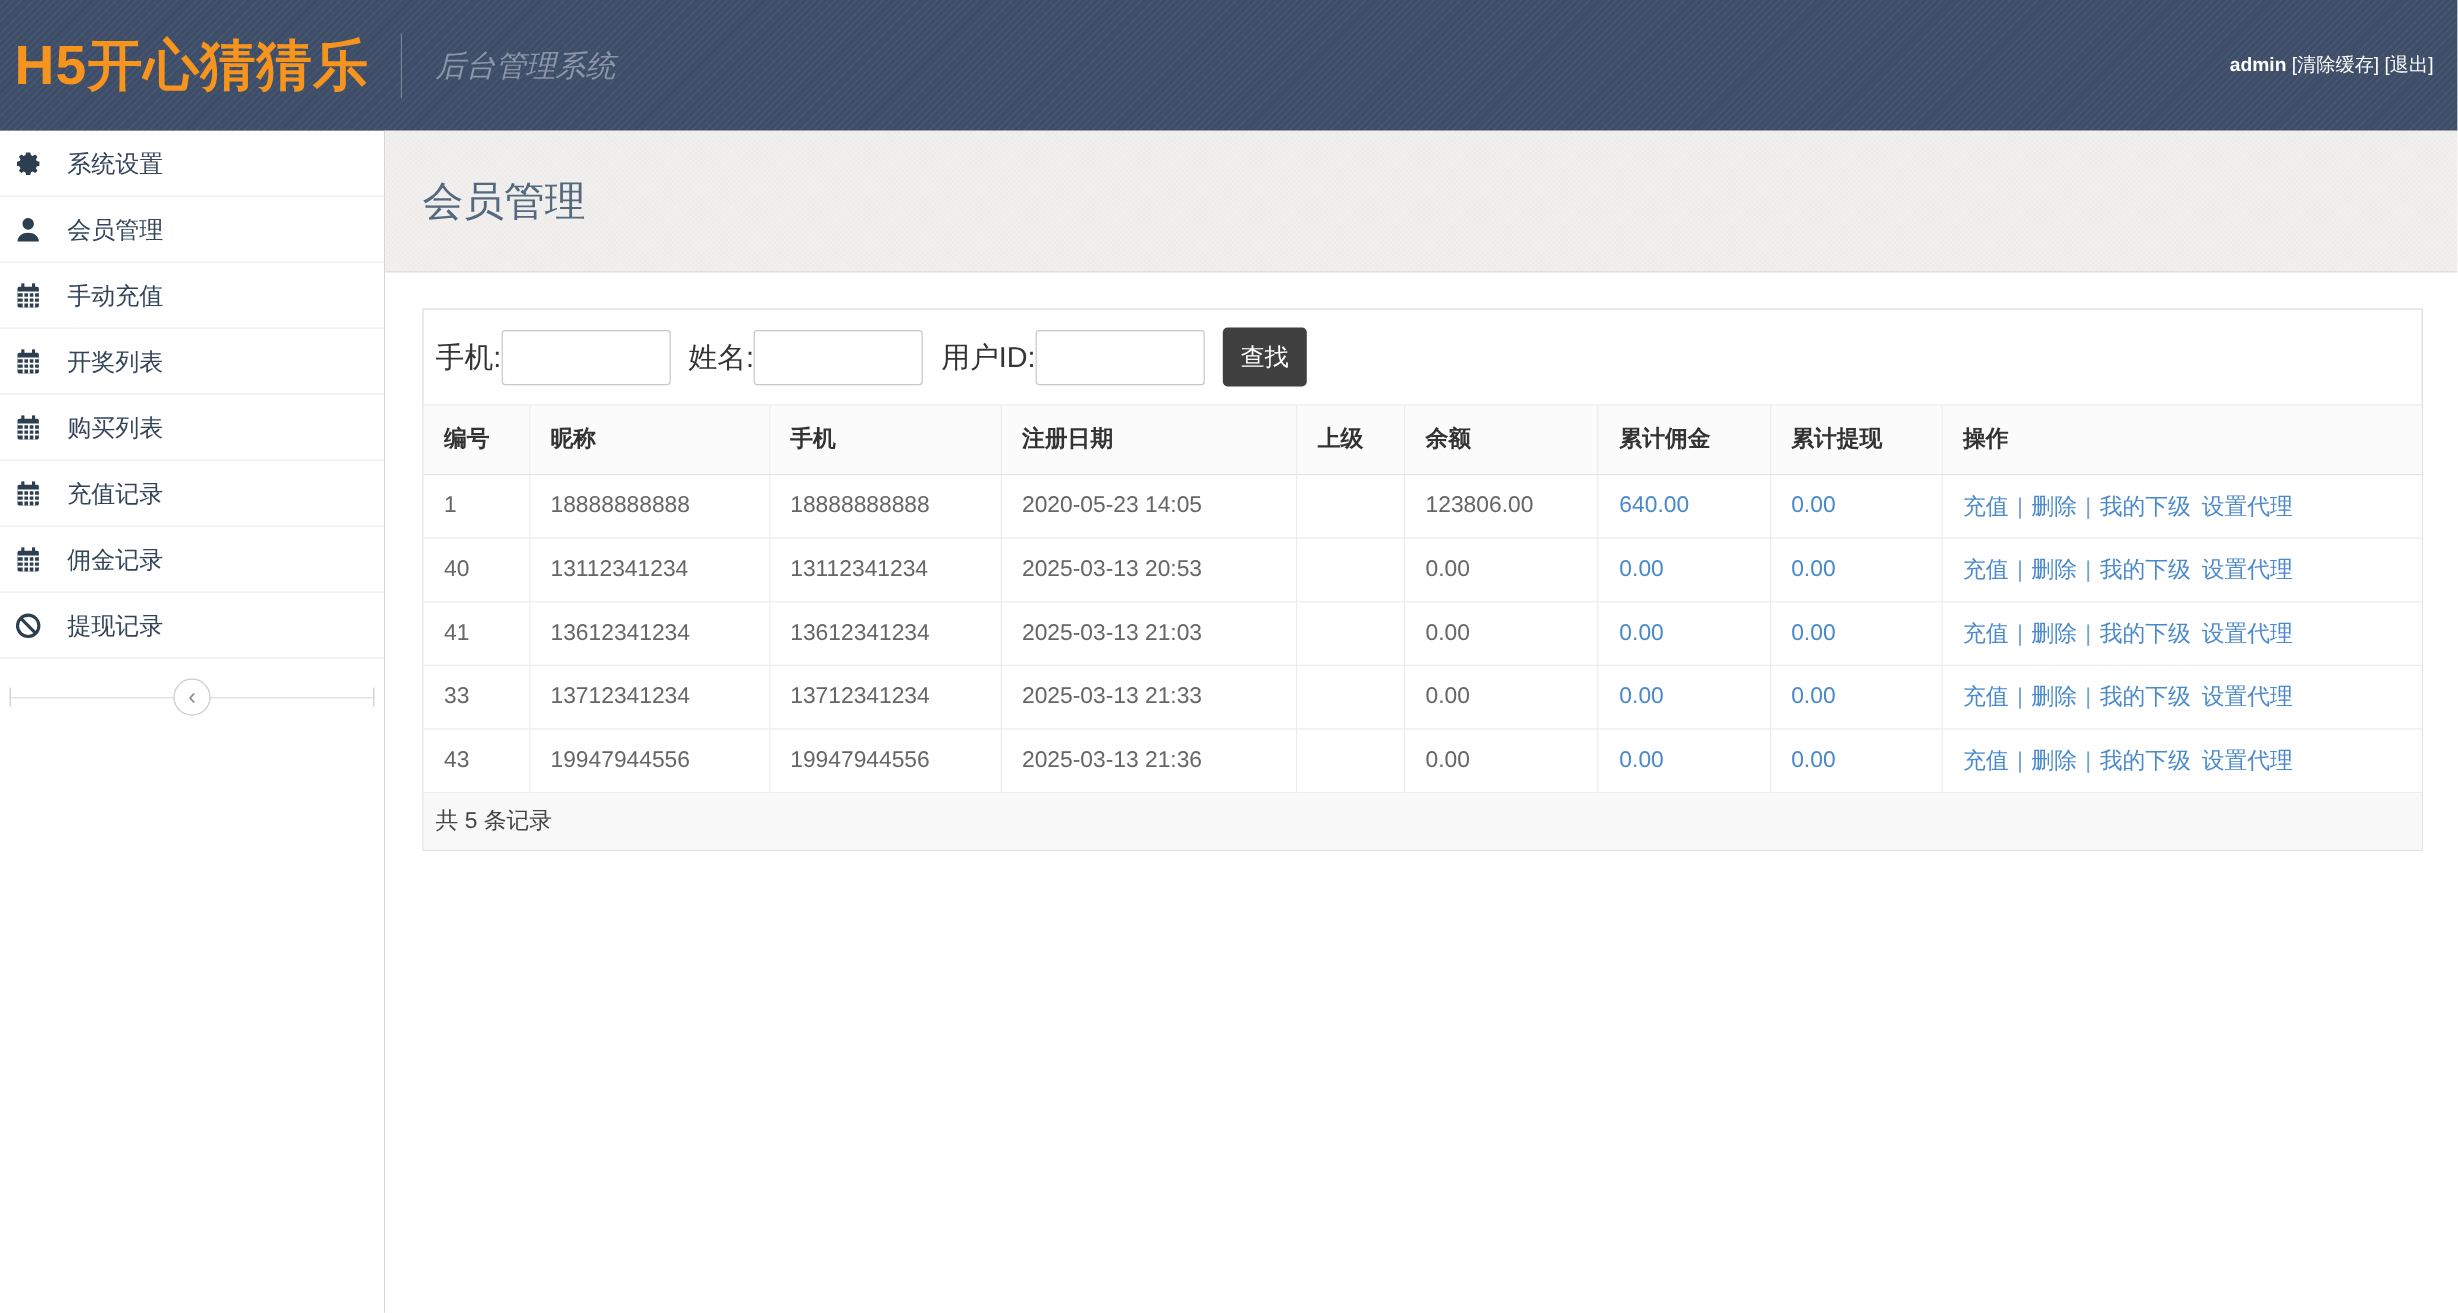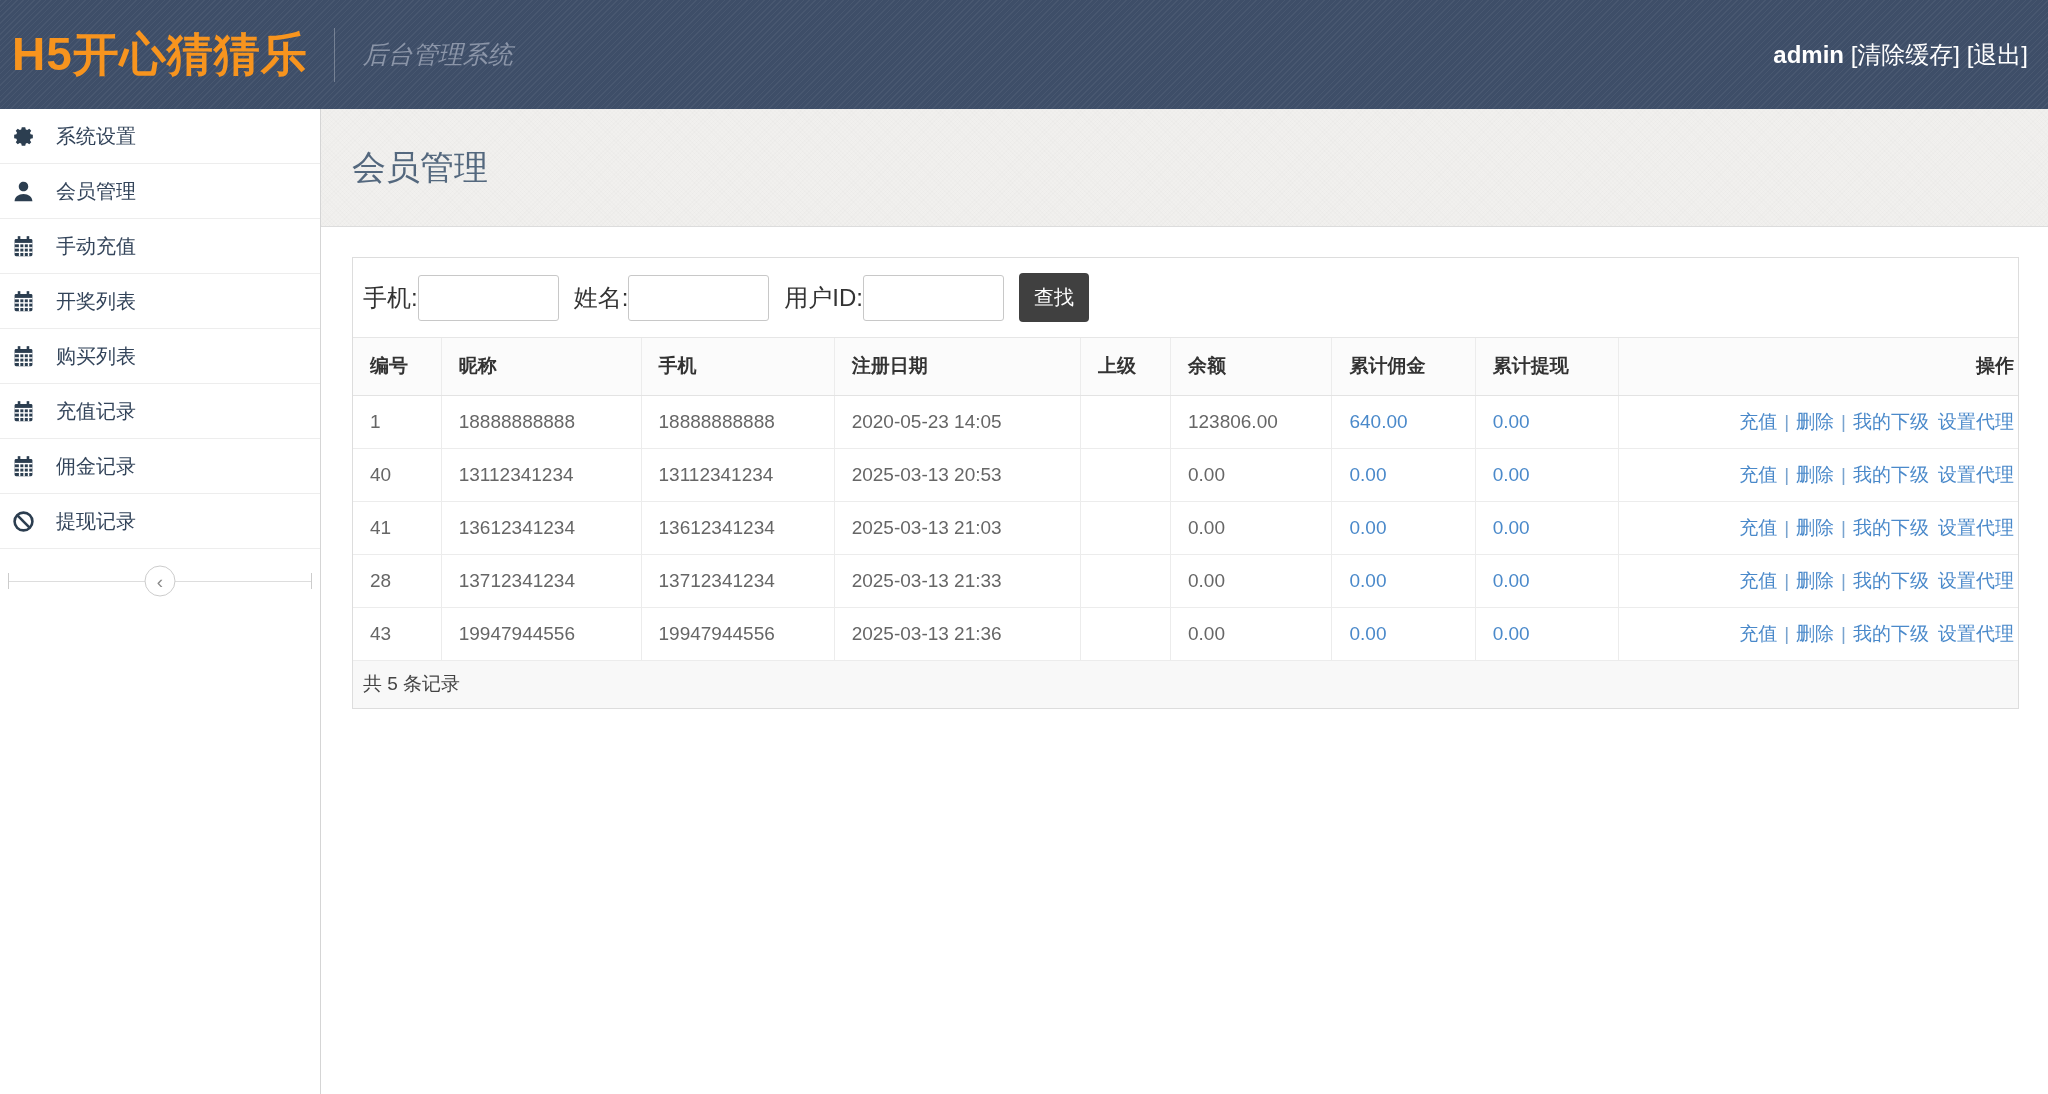--- a/index.html
+++ b/index.html
@@ -6,21 +6,21 @@
   html,body { width:2048px; height:1094px; overflow:hidden; background:#fff;
     font-family:"Liberation Sans","DejaVu Sans",sans-serif; }
 
   
   .app-header { height:109px; background:#3e4e68;
     background-image:repeating-linear-gradient(135deg, rgba(255,255,255,.05) 0 1px, transparent 1px 4px);
     display:flex; align-items:center; }
   .logo { font-size:46px; font-weight:bold; color:#f7941e; padding:0 26px 0 12px; letter-spacing:1px; }
   .logo-divider { width:1px; height:54px; background:rgba(255,255,255,.28); }
   .subtitle { font-style:italic; color:#8b95a8; font-size:25px; margin-left:28px; }
-  .header-right { margin-left:auto; padding-right:20px; color:#fff; font-size:24px; }
+  .header-right { margin-left:auto; padding-right:20px; color:#fff; font-size:16px; }
   .header-right a { color:#fff; text-decoration:none; cursor:pointer; }
   .admin-name { font-weight:bold; }
 
   
   .layout { display:flex; height:999px; }
 
   
   .sidebar { width:321px; background:#fff; border-right:1px solid #d5d5d5; flex:none; }
   .nav-item { height:55px; display:flex; align-items:center; padding-left:12px;
     border-bottom:1px solid #ededed; color:#33445a; font-size:20px; cursor:pointer; }
@@ -52,21 +52,21 @@
     font-size:18px; padding:0 8px; background:#fff; }
   .search-btn { width:70px; height:49px; background:#404040; border:none; border-radius:4px;
     color:#fff; font-size:20px; cursor:pointer; }
 
   
   table { width:100%; border-collapse:collapse; table-layout:fixed; }
   th { text-align:left; font-size:19px; font-weight:bold; color:#333; height:57px;
     padding:0 4px 0 17px; background:#fbfbfb; border-bottom:1px solid #e3e3e3; border-right:1px solid #ececec; }
   td { font-size:19px; color:#666; height:53px; padding:0 4px 0 17px;
     border-bottom:1px solid #ececec; border-right:1px solid #ececec; background:#fff; }
-  th:last-child, td:last-child { border-right:none;text-align:right; }
+  th:last-child, td:last-child { border-right:none; }
   .blue-link { color:#4a89ca; text-decoration:none; cursor:pointer; }
   .actions a { color:#4a89ca; text-decoration:none; cursor:pointer; white-space:nowrap; }
   .sep { color:#7aa4cf; margin:0 7px; }
   .sp  { display:inline-block; width:9px; }
 
   .panel-footer { height:47px; background:#f8f8f8; display:flex; align-items:center;
     padding-left:10px; font-size:19px; color:#444; }
 </style>
 </head>
 <body>
@@ -302,21 +302,21 @@
             <td>2025-03-13 21:03</td>
             <td></td>
             <td>0.00</td>
             <td><a class="blue-link">0.00</a></td>
             <td><a class="blue-link">0.00</a></td>
             <td class="actions">
               <a>充值</a><span class="sep">|</span><a>删除</a><span class="sep">|</span><a>我的下级</a><span class="sp"></span><a>设置代理</a>
             </td>
           </tr>
           <tr>
-            <td>28</td>
+            <td>33</td>
             <td>13712341234</td>
             <td>13712341234</td>
             <td>2025-03-13 21:33</td>
             <td></td>
             <td>0.00</td>
             <td><a class="blue-link">0.00</a></td>
             <td><a class="blue-link">0.00</a></td>
             <td class="actions">
               <a>充值</a><span class="sep">|</span><a>删除</a><span class="sep">|</span><a>我的下级</a><span class="sp"></span><a>设置代理</a>
             </td>

